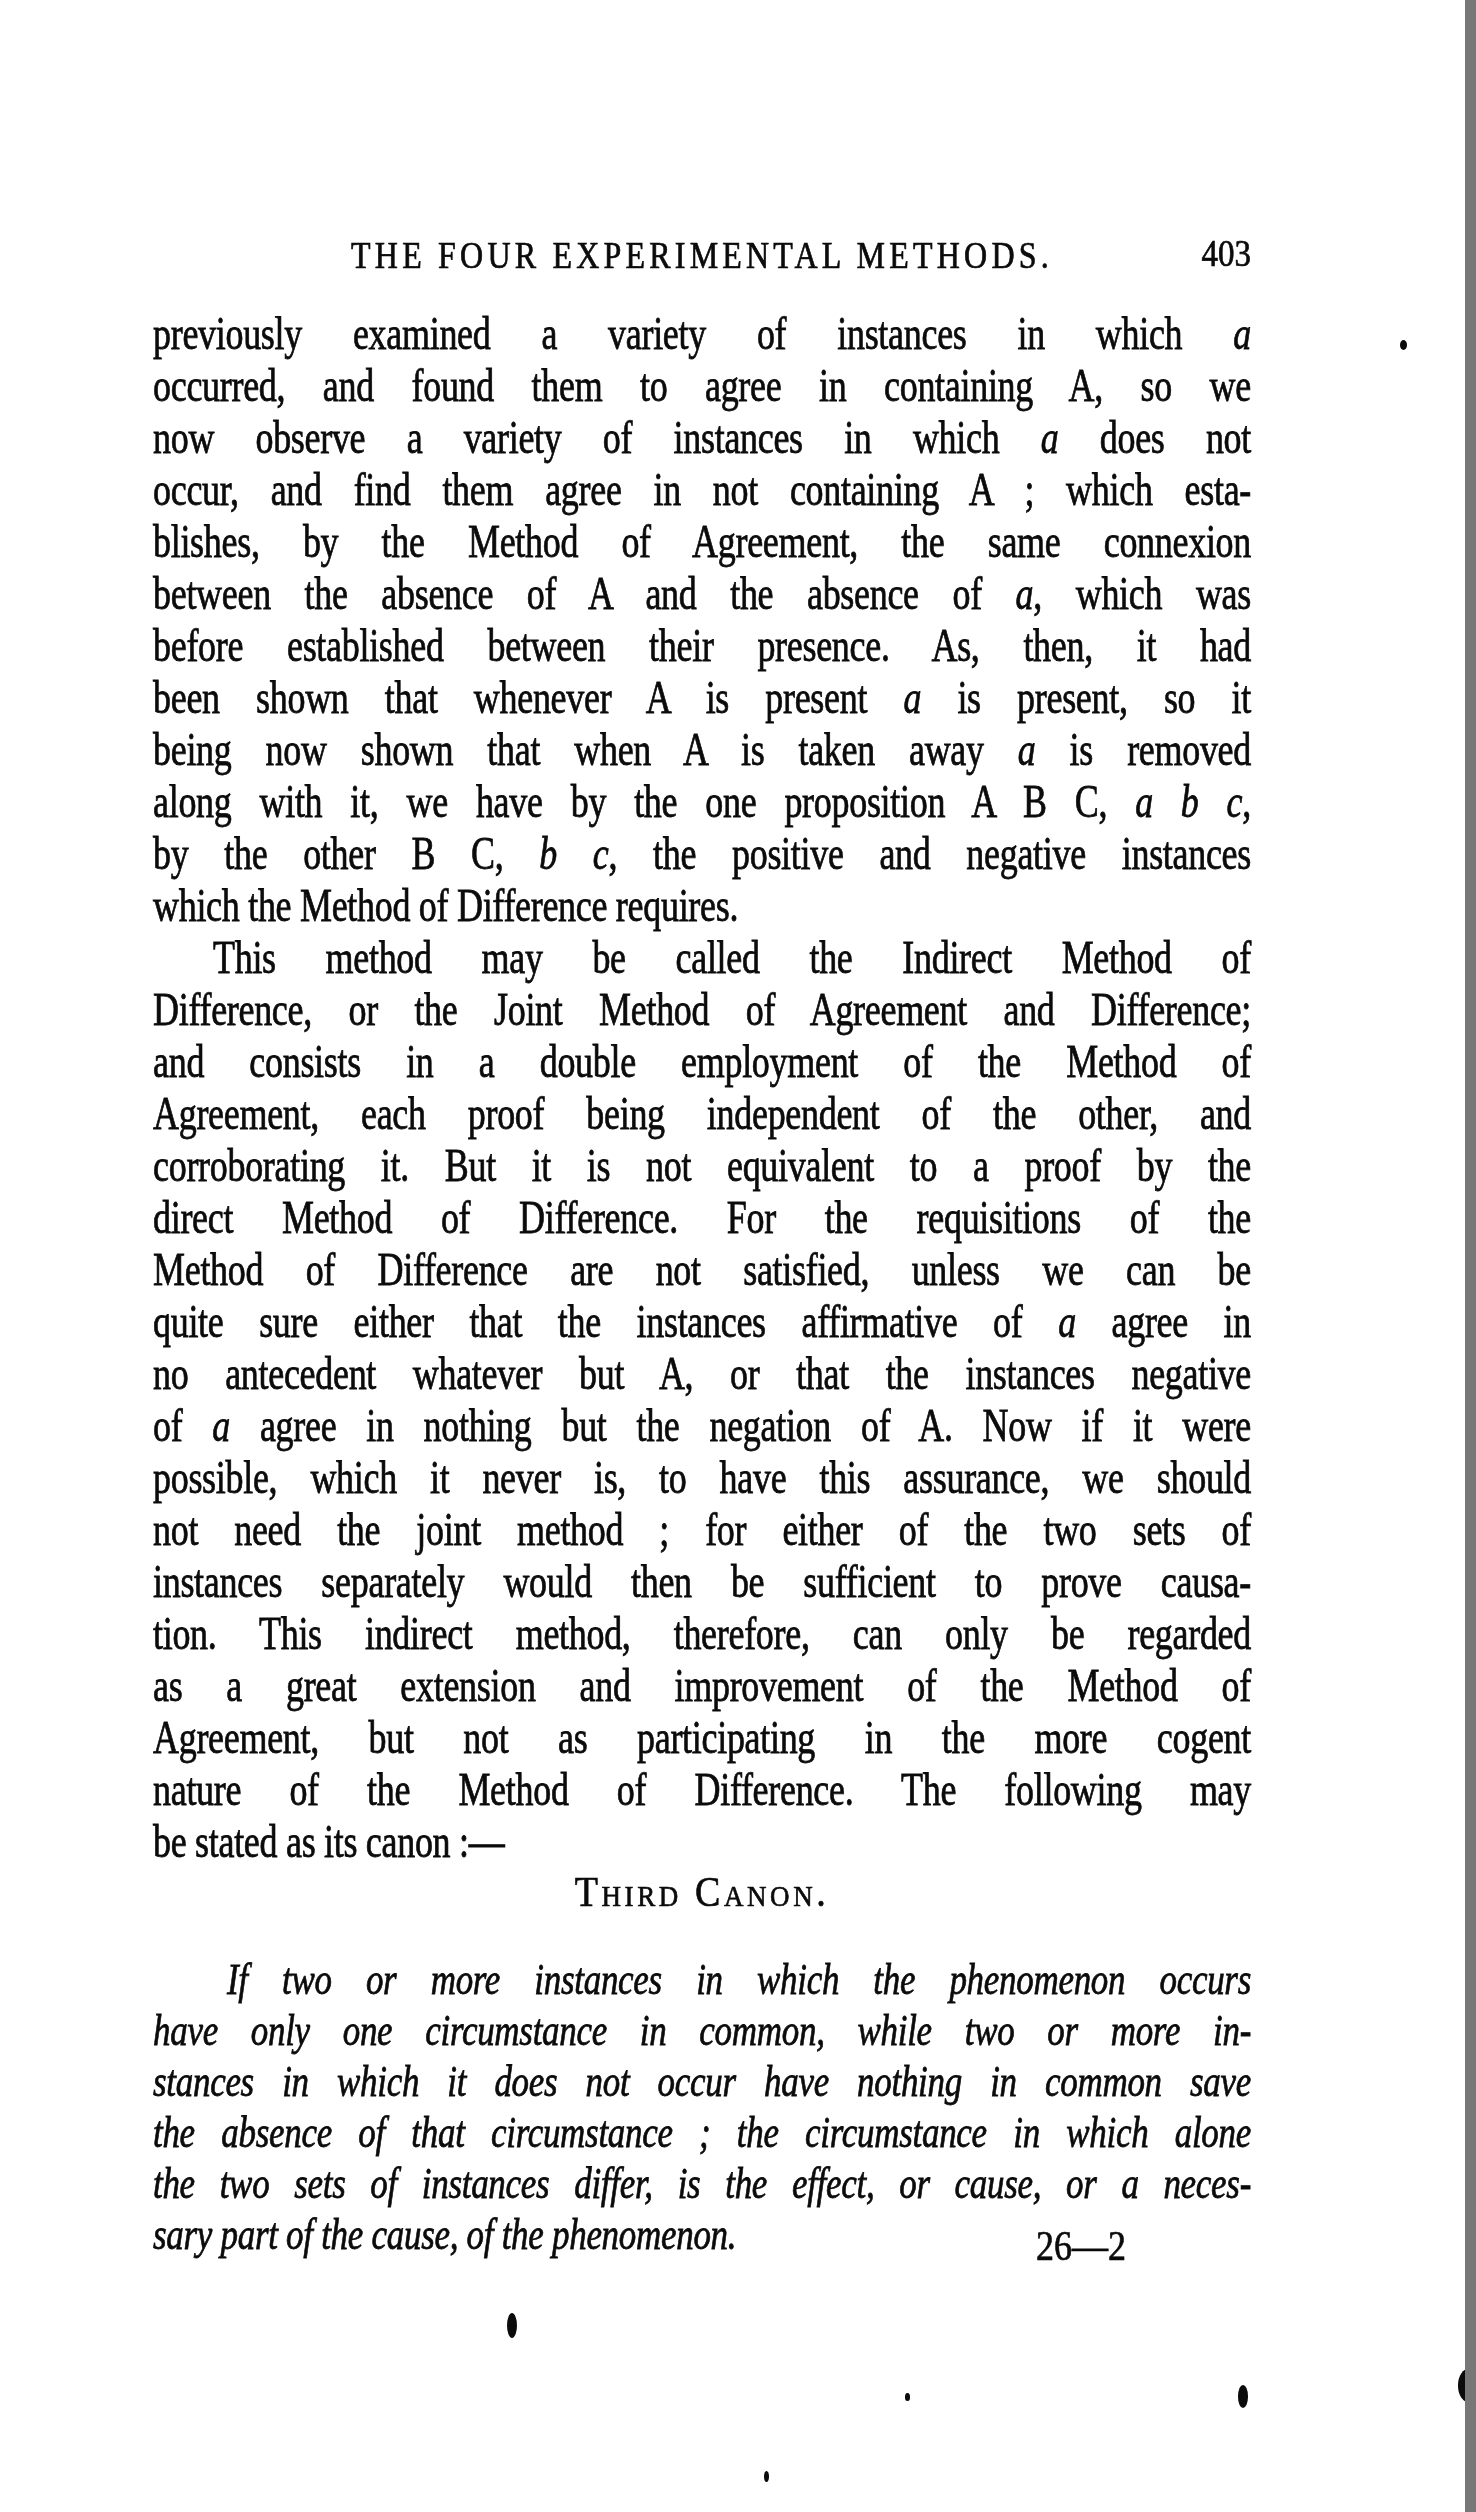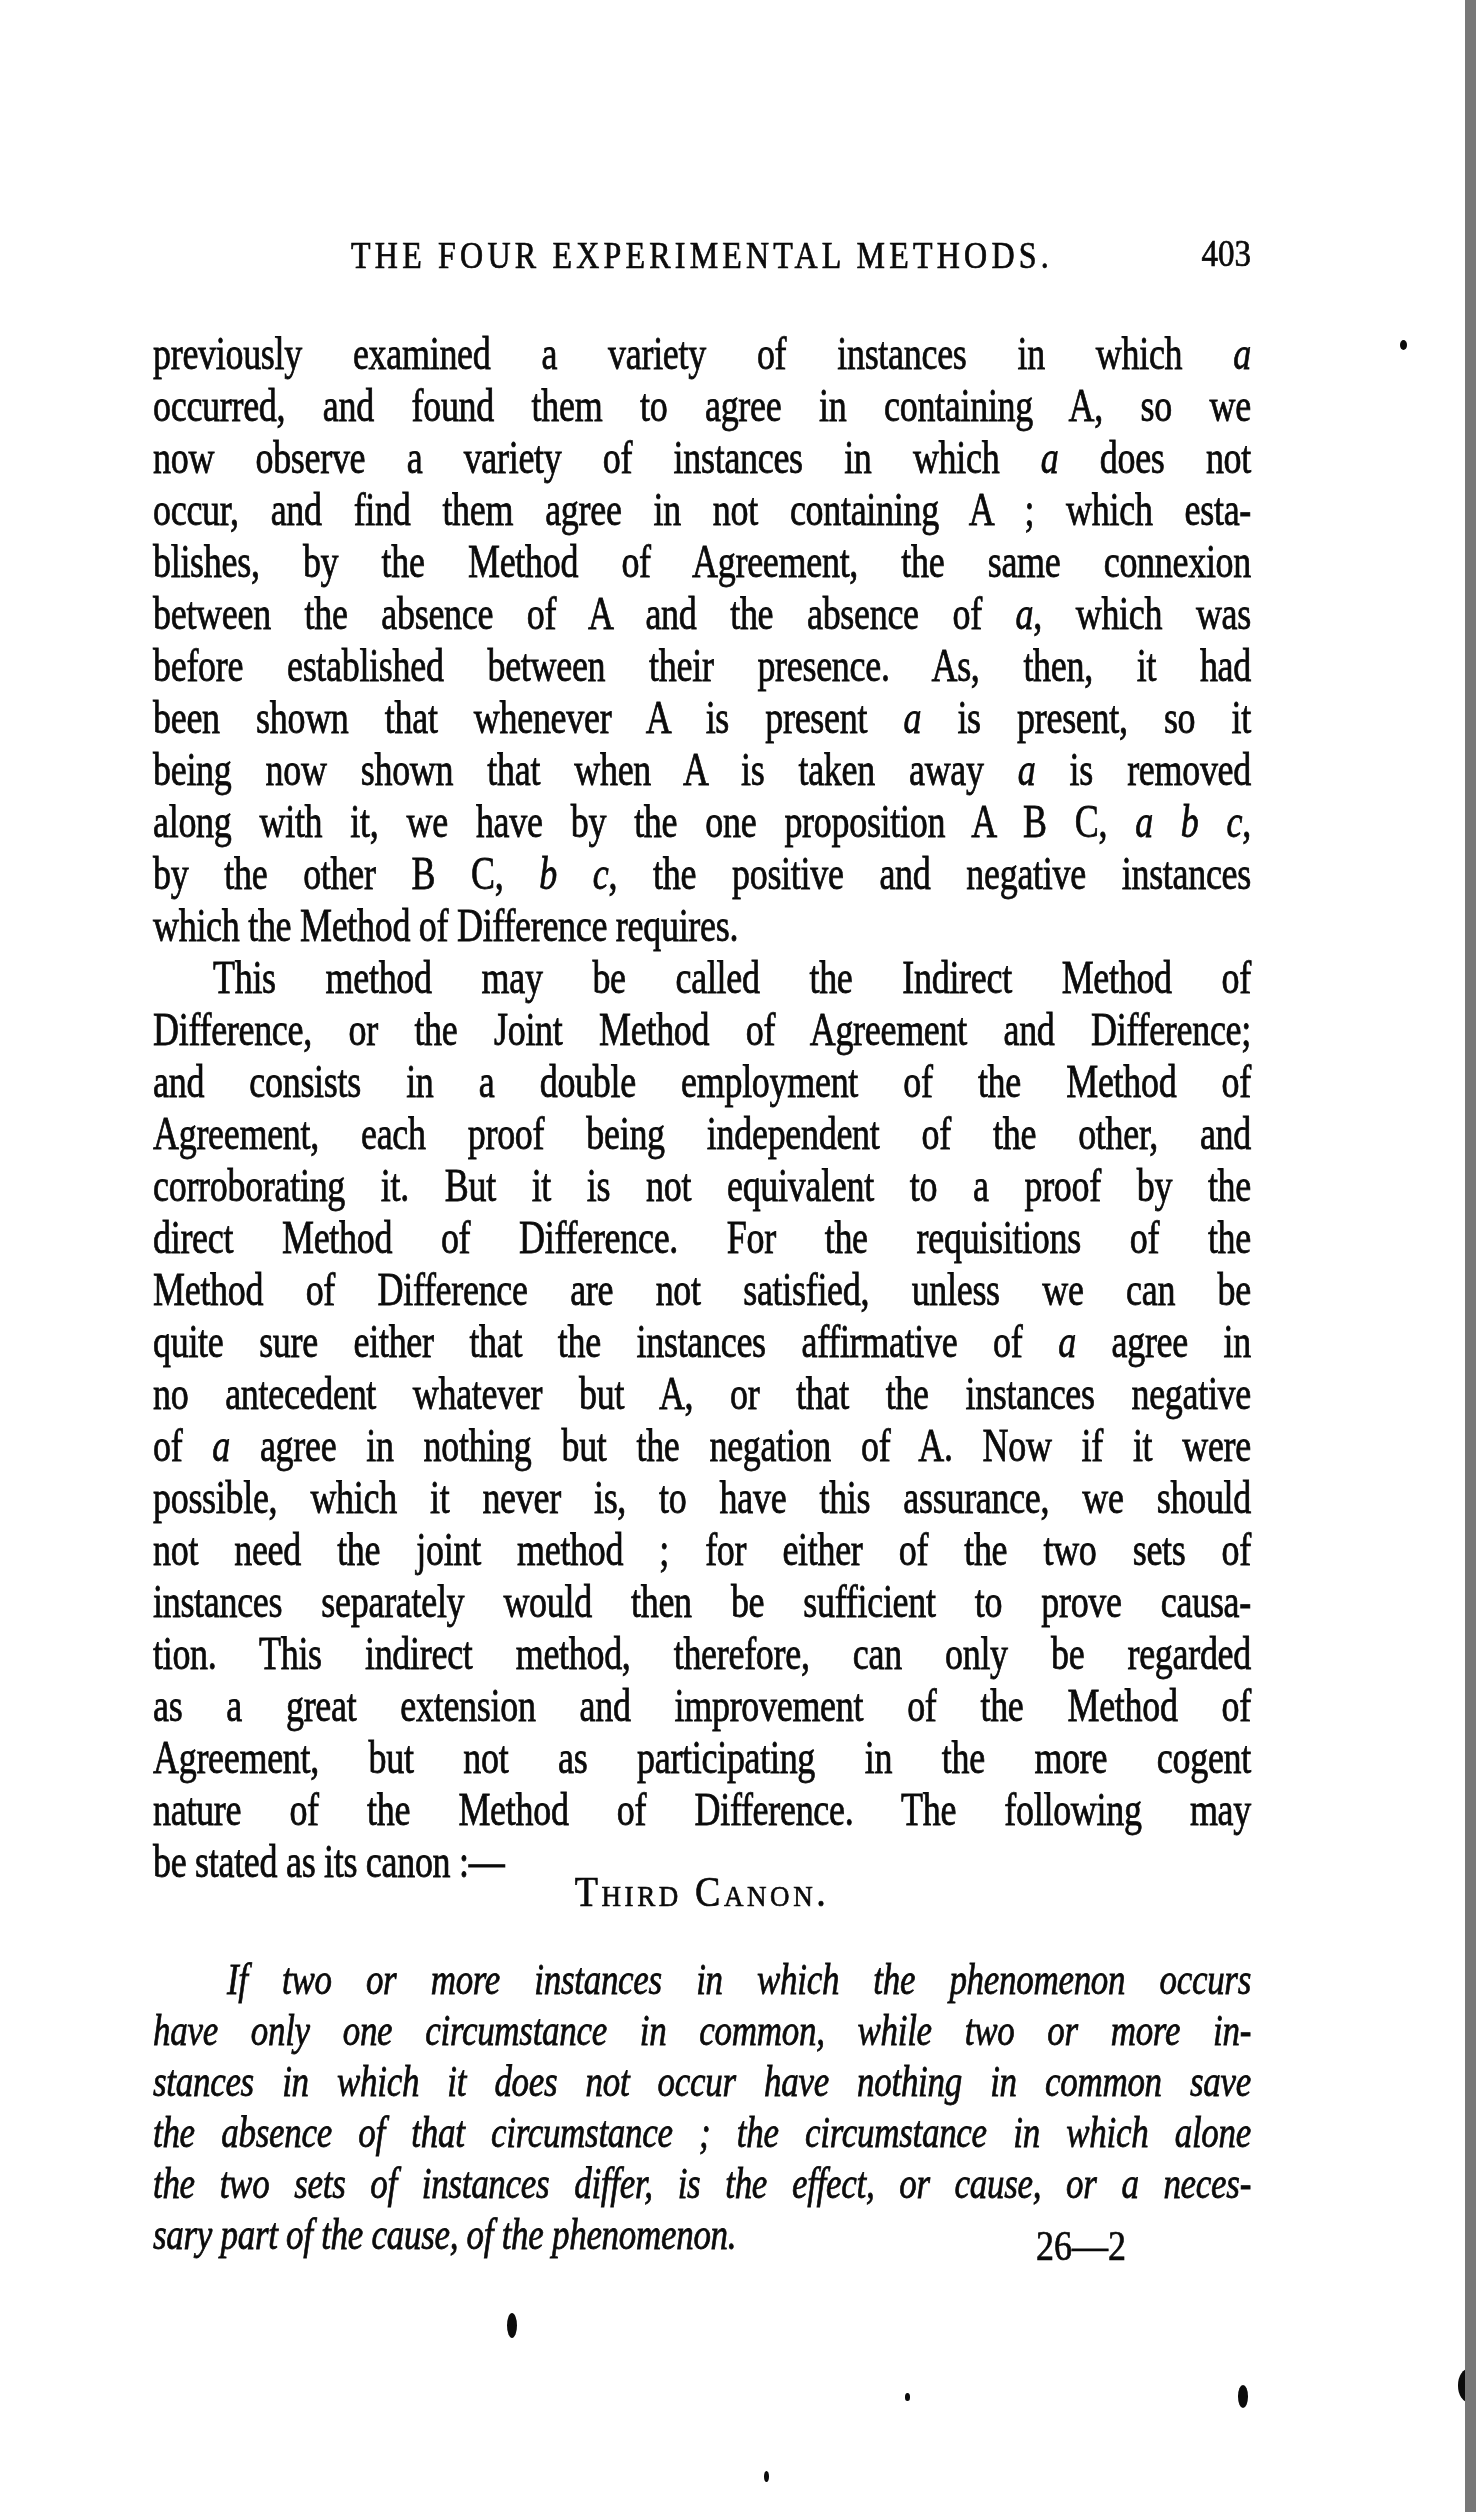--- a/index.html
+++ b/index.html
@@ -13,21 +13,21 @@
   .running-title{
     text-align:center;font-size:32px;font-weight:400;letter-spacing:4.2px;
     -webkit-text-stroke:0.6px #0b0b0b;transform:scaleY(1.18);transform-origin:50% 50%;
     white-space:nowrap;
   }
   .page-number{
     position:absolute;right:0;top:-2.4px;font-size:33px;
     -webkit-text-stroke:0.6px #0b0b0b;transform:scaleY(1.18);transform-origin:100% 50%;
   }
   
-  .bodytext{top:328px;}
+  .bodytext{top:308px;}
   .line{
     height:52px;line-height:52px;font-size:36px;letter-spacing:-0.3px;
     text-align:justify;text-align-last:justify;white-space:normal;
     -webkit-text-stroke:0.6px #0b0b0b;
     transform:scaleY(1.28);transform-origin:0 50%;
   }
   .line.last{text-align-last:left;}
   .line.indent{text-indent:60px;}
   .line .it{font-style:italic;}
   

